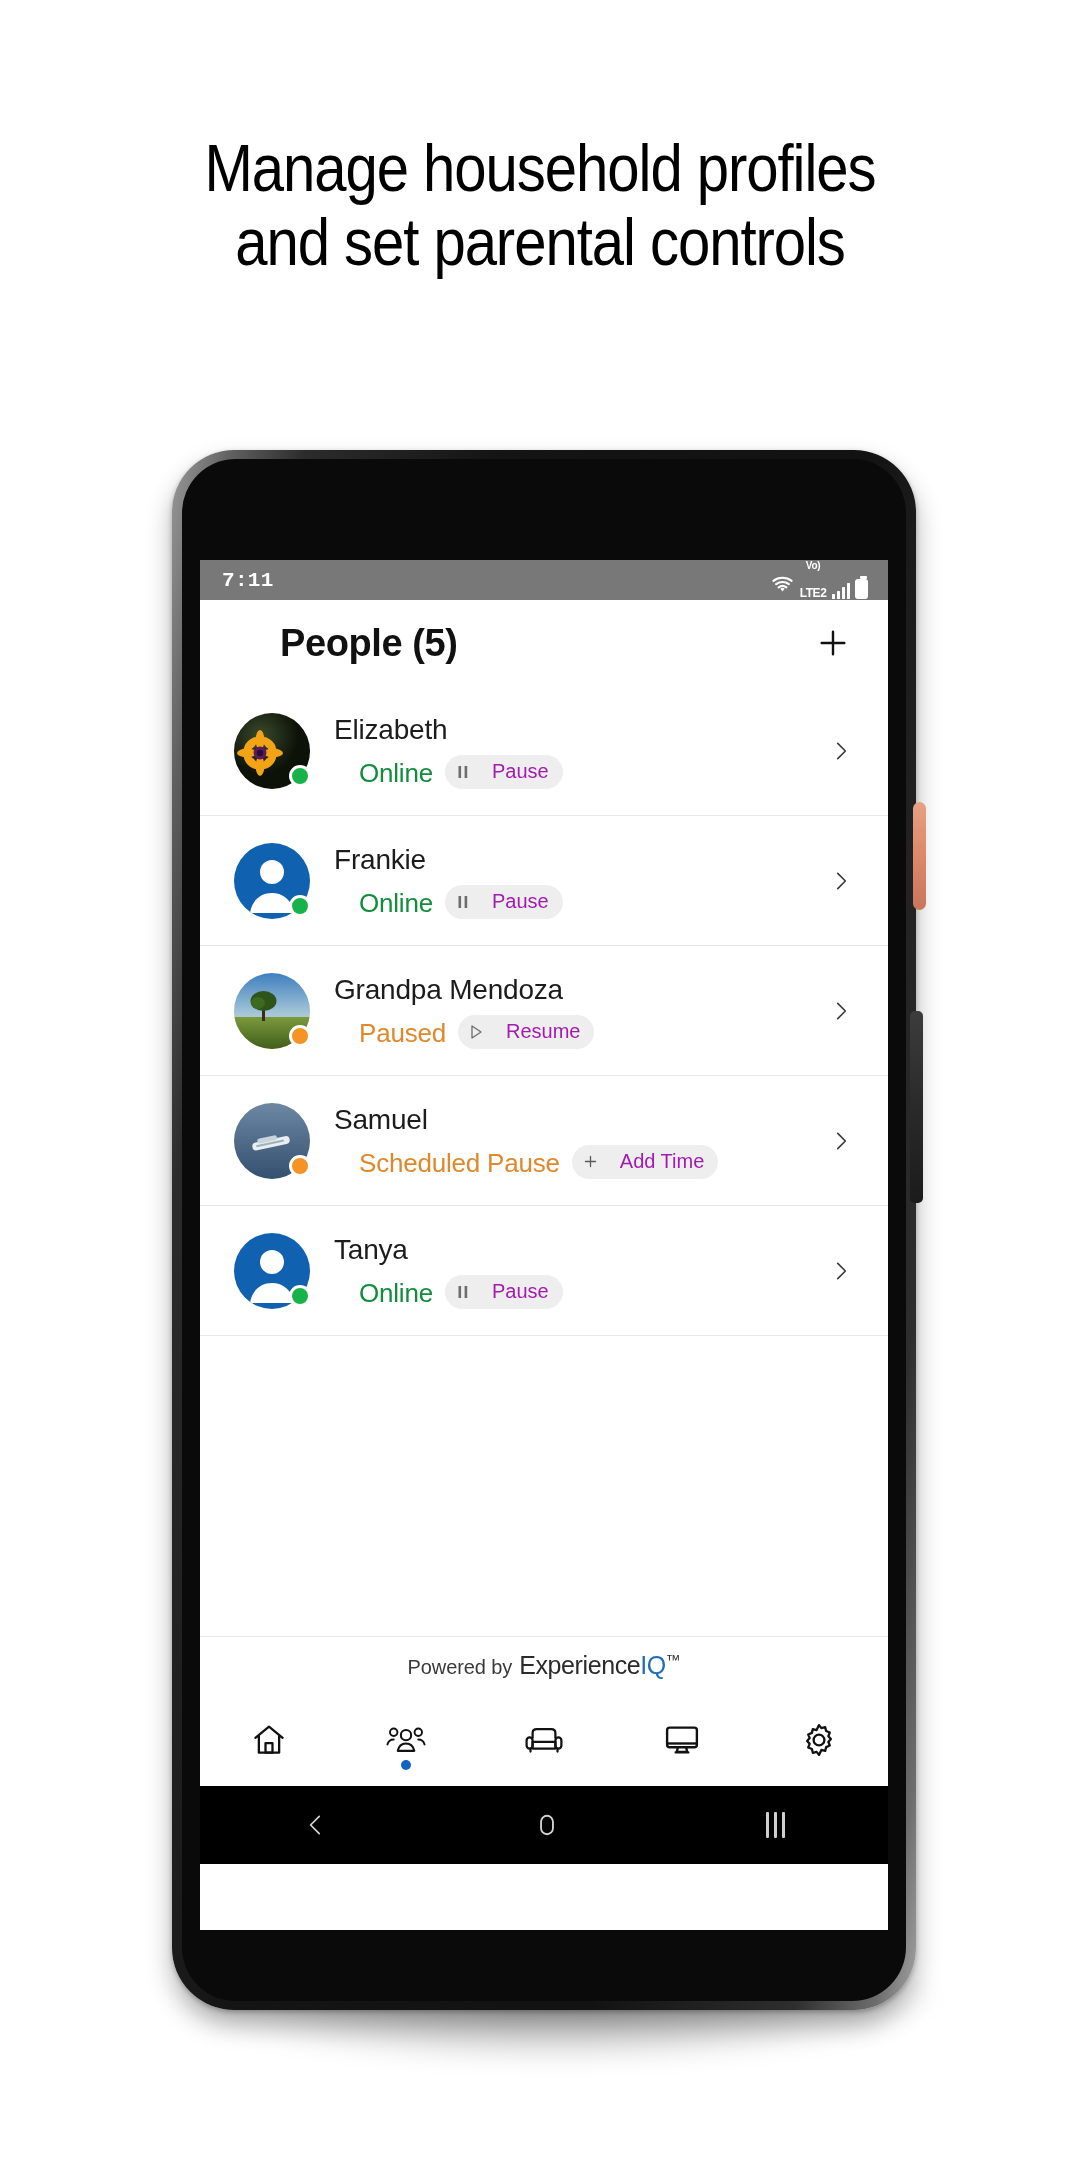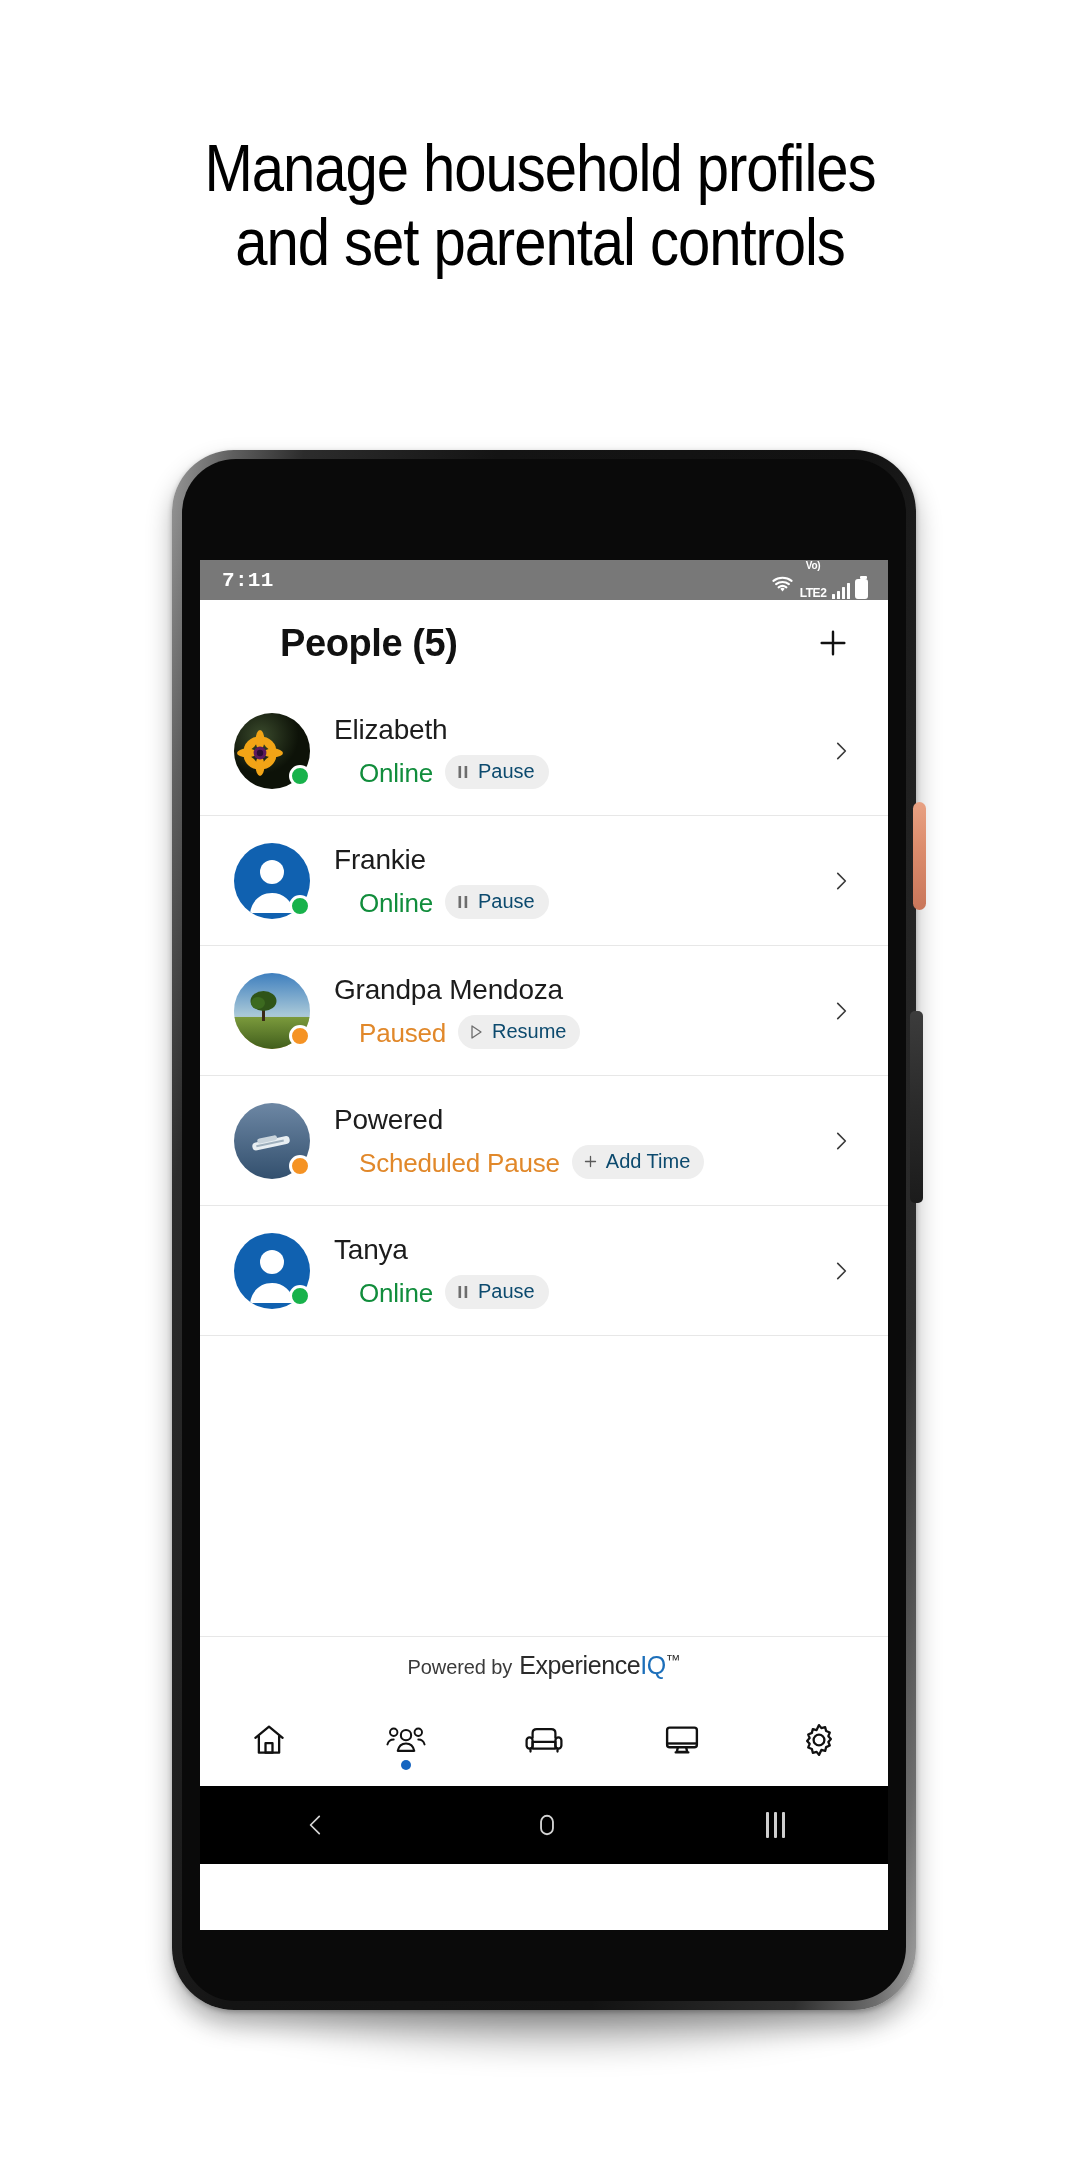--- a/index.html
+++ b/index.html
@@ -182,25 +182,25 @@
   .person-status-line {
     display: flex; align-items: flex-end; gap: 12px;
     margin-top: 8px;
     margin-left: 25px;
   }
   .status-text { font-size: 26px; letter-spacing: -0.2px; white-space: nowrap; }
   .status-text.online { color: #118d3c; }
   .status-text.warn   { color: #e1882a; }
 
   .action-pill {
-    display: inline-flex; align-items: center; gap: 9px;
+    display: inline-flex; align-items: center; gap: 23px;
     background: #eeeeee;
     border-radius: 18px;
     padding: 5px 14px 6px 12px;
-    font-size: 20px; color: #0c4a6e;
+    font-size: 20px; color: #a21caf;
     white-space: nowrap;
     cursor: pointer;
   }
   .pill-icon { display: inline-flex; align-items: center; color: #5a5a5a; }
   .chev {
     flex: 0 0 auto; margin-left: 8px;
     width: 34px; height: 34px;
     display: flex; align-items: center; justify-content: center;
     cursor: pointer;
   }
@@ -454,21 +454,21 @@
               <g transform="rotate(-12 38 40)">
                 <rect x="18" y="36" width="38" height="8" rx="4" fill="#e8eef2"></rect>
                 <rect x="24" y="33" width="20" height="5" rx="2.5" fill="#c9d4dc"></rect>
                 <rect x="22" y="39" width="28" height="2" fill="#9fb0bd"></rect>
               </g>
             </svg>
           </div>
           <div class="dot paused"></div>
         </div>
         <div class="person-meta">
-          <div class="person-name">Powered</div>
+          <div class="person-name">Samuel</div>
           <div class="person-status-line">
             <span class="status-text warn">Scheduled Pause</span>
             <span class="action-pill">
               <span class="pill-icon">
                 <svg width="13" height="13" viewBox="0 0 14 14">
                     <path d="M7 1.6v10.8M1.6 7h10.8" stroke="#5a5a5a" stroke-width="1.4" stroke-linecap="round"></path>
                   </svg>
               </span>
               <span>Add Time</span>
             </span>

